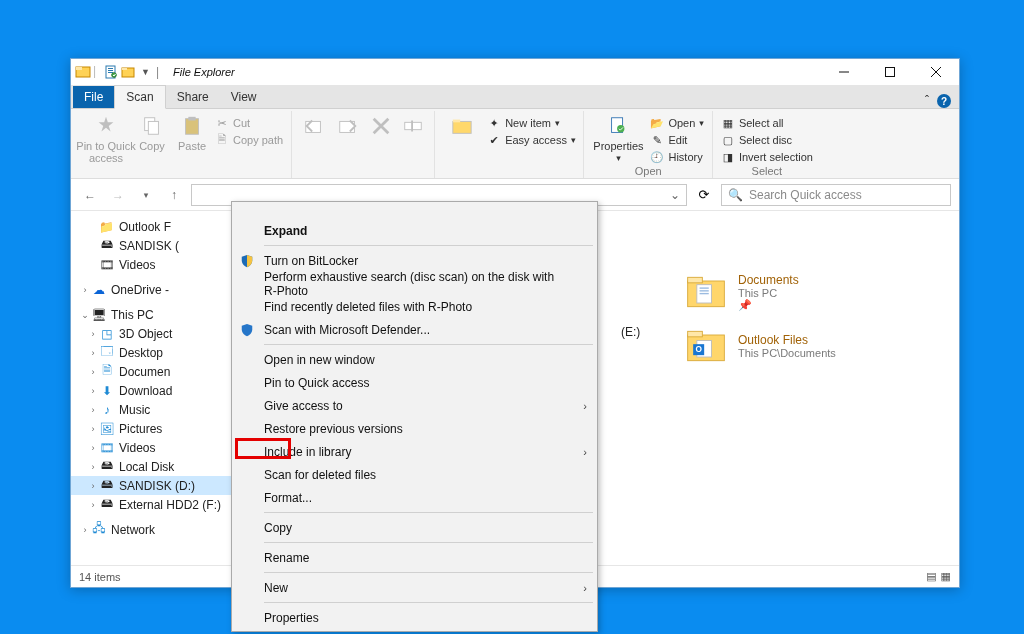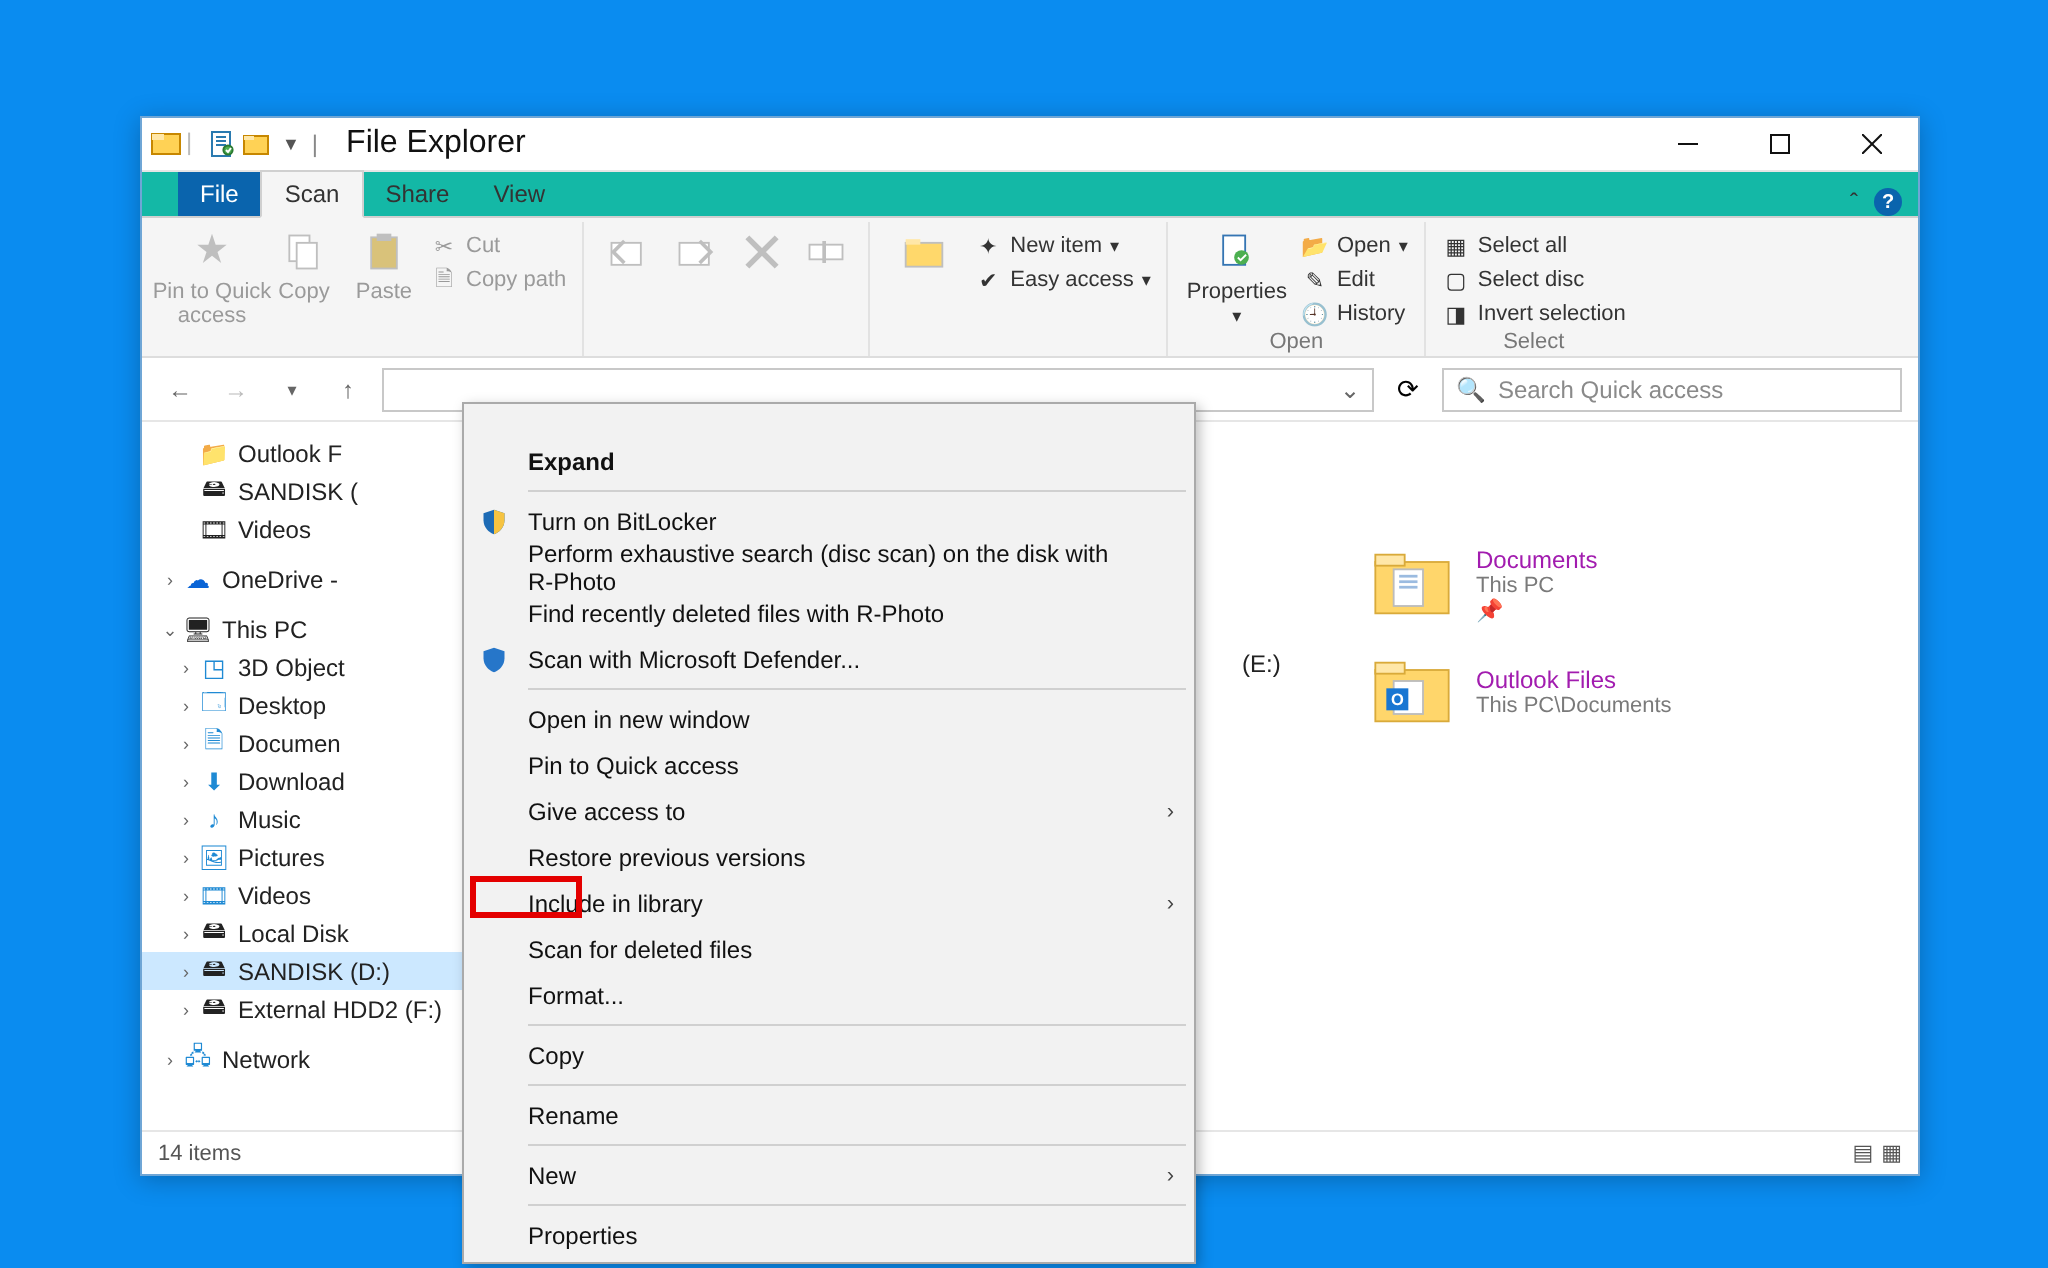--- a/index.html
+++ b/index.html
@@ -32,39 +32,39 @@
     border-bottom: 1px solid #e5e5e5;
   }
   .titlebar .qat {
     display: flex;
     align-items: center;
     gap: 2px;
     padding: 0 4px;
     height: 100%;
   }
   .titlebar .qat .fi { width: 16px; height: 16px; }
-  .titlebar .title { margin-left: 6px; color: #111; font-size: 16px; }
+  .titlebar .title { margin-left: 6px; color: #111; font-size: 11px; font-style: italic; }
   .titlebar .winbtns { margin-left: auto; display: flex; }
   .winbtn {
     width: 46px;
     height: 27px;
     display: flex;
     align-items: center;
     justify-content: center;
     color: #333;
     font-size: 12px;
   }
 
   
   .tabs {
     height: 23px;
     display: flex;
     align-items: flex-end;
-    padding-left: 18px;
-    background: #14b8a6;
+    padding-left: 2px;
+    background: #e5e5e5;
     border-bottom: 1px solid #d0d0d0;
     position: relative;
   }
   .tab {
     padding: 4px 11px;
     font-size: 12px;
     color: #333;
     cursor: default;
   }
   .tab.file {
@@ -247,21 +247,21 @@
     flex-wrap: wrap;
   }
   .file-card {
     display: flex;
     align-items: center;
     gap: 10px;
     width: 270px;
     padding: 3px;
   }
   .file-card .fic { width: 44px; height: 44px; display:flex; align-items:center; justify-content:center;}
-  .file-card .meta .name { font-size: 12px; color: #a21caf; }
+  .file-card .meta .name { font-size: 12px; color: #a16207; }
   .file-card .meta .sub { font-size: 11px; color: #7a7a7a; }
 
   .status {
     height: 22px;
     border-top: 1px solid #e6e6e6;
     display: flex;
     align-items: center;
     padding: 0 8px;
     font-size: 11px;
     color: #555;

